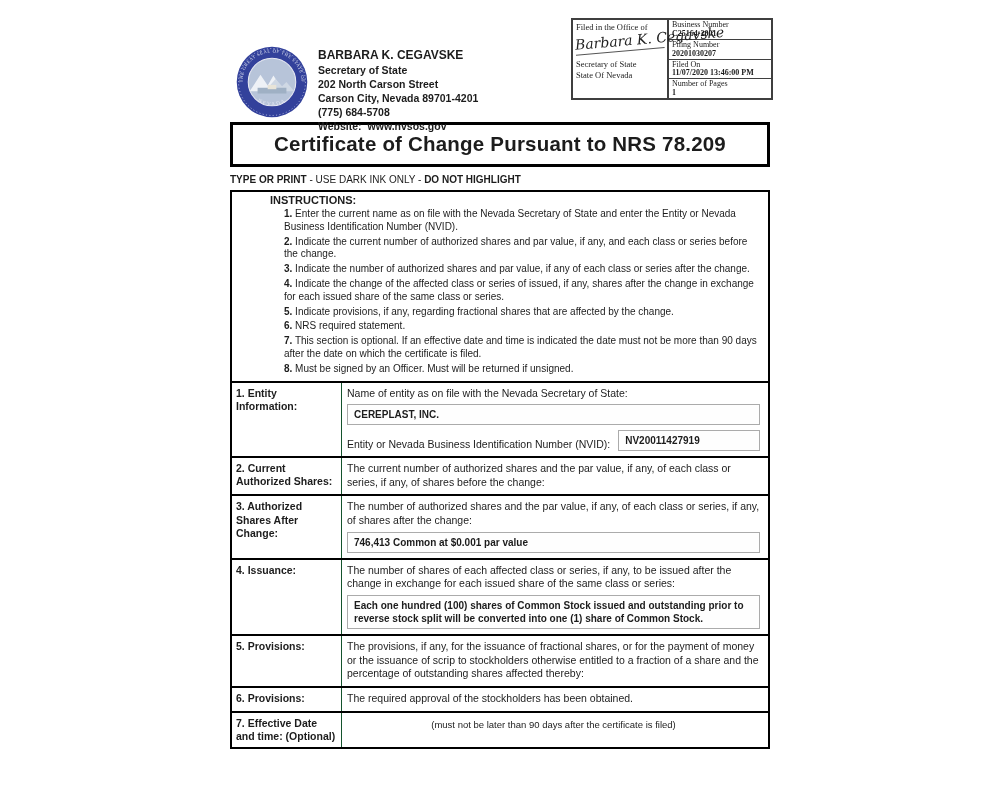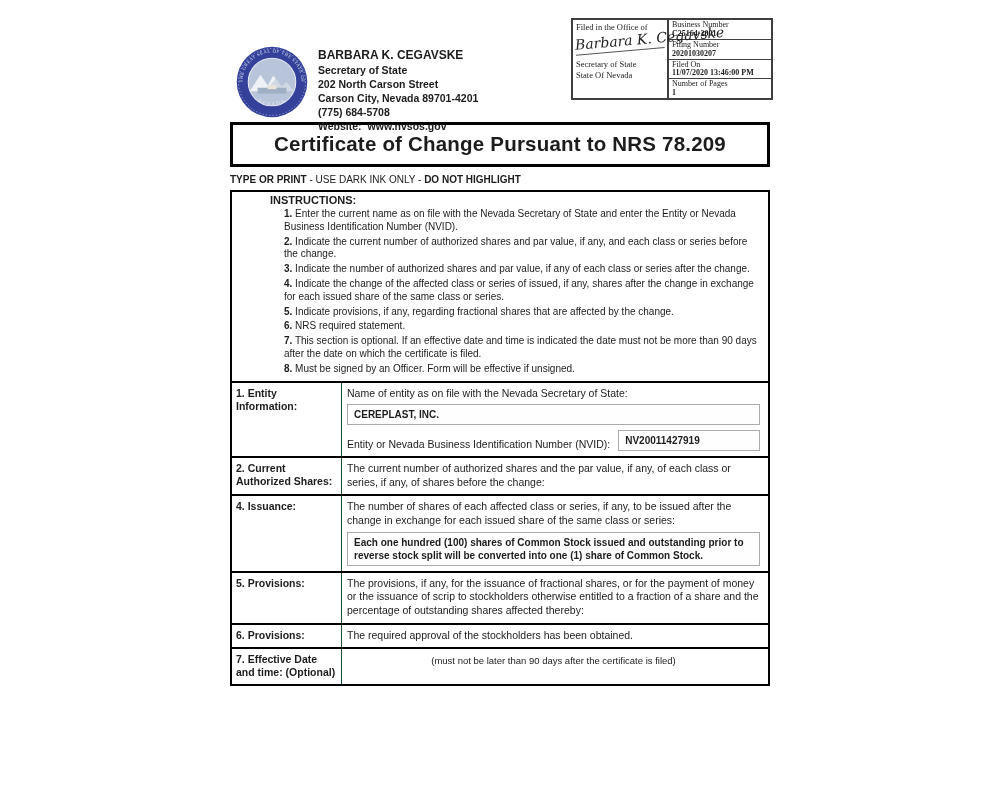--- a/index.html
+++ b/index.html
@@ -140,21 +140,21 @@
 
       <div class="instructions">
         <div class="ins-head">INSTRUCTIONS:</div>
         <div class="ins-item"><b>1.</b><span> Enter the current name as on file with the Nevada Secretary of State and enter the Entity or Nevada Business Identification Number (NVID).</span></div>
         <div class="ins-item"><b>2.</b><span> Indicate the current number of authorized shares and par value, if any, and each class or series before the change.</span></div>
         <div class="ins-item"><b>3.</b><span> Indicate the number of authorized shares and par value, if any of each class or series after the change.</span></div>
         <div class="ins-item"><b>4.</b><span> Indicate the change of the affected class or series of issued, if any, shares after the change in exchange for each issued share of the same class or series.</span></div>
         <div class="ins-item"><b>5.</b><span> Indicate provisions, if any, regarding fractional shares that are affected by the change.</span></div>
         <div class="ins-item"><b>6.</b><span> NRS required statement.</span></div>
         <div class="ins-item"><b>7.</b><span> This section is optional. If an effective date and time is indicated the date must not be more than 90 days after the date on which the certificate is filed.</span></div>
-        <div class="ins-item"><b>8.</b><span> Must be signed by an Officer. Form will be effective if unsigned.</span></div>
+        <div class="ins-item"><b>8.</b><span> Must be signed by an Officer. Must will be returned if unsigned.</span></div>
       </div>
 
       <div class="frow">
         <div class="fcell-label">1. Entity Information:</div>
         <div class="fcell-content">
           <div>Name of entity as on file with the Nevada Secretary of State:</div>
           <div class="field-box">CEREPLAST, INC.</div>
           <div class="nvid-line">
             <span class="nvid-label">Entity or Nevada Business Identification Number (NVID):</span>
             <span class="field-box">NV20011427919</span>
@@ -162,20 +162,27 @@
         </div>
       </div>
 
       <div class="frow">
         <div class="fcell-label">2. Current Authorized Shares:</div>
         <div class="fcell-content">
           <div>The current number of authorized shares and the par value, if any, of each class or series, if any, of shares before the change:</div>
         </div>
       </div>
 
+      <div class="frow">
+        <div class="fcell-label">3. Authorized Shares After Change:</div>
+        <div class="fcell-content">
+          <div>The number of authorized shares and the par value, if any, of each class or series, if any, of shares after the change:</div>
+          <div class="field-box">746,413 Common at $0.001 par value</div>
+        </div>
+      </div>
 
       <div class="frow">
         <div class="fcell-label">4. Issuance:</div>
         <div class="fcell-content">
           <div>The number of shares of each affected class or series, if any, to be issued after the change in exchange for each issued share of the same class or series:</div>
           <div class="field-box">Each one hundred (100) shares of Common Stock issued and outstanding prior to reverse stock split will be converted into one (1) share of Common Stock.</div>
         </div>
       </div>
 
       <div class="frow">

